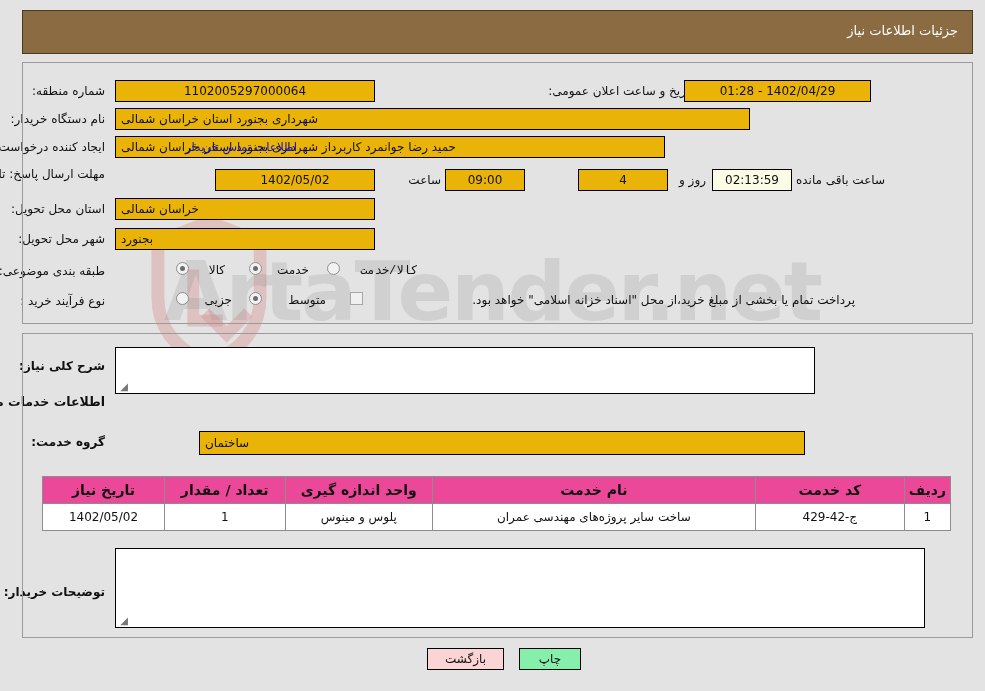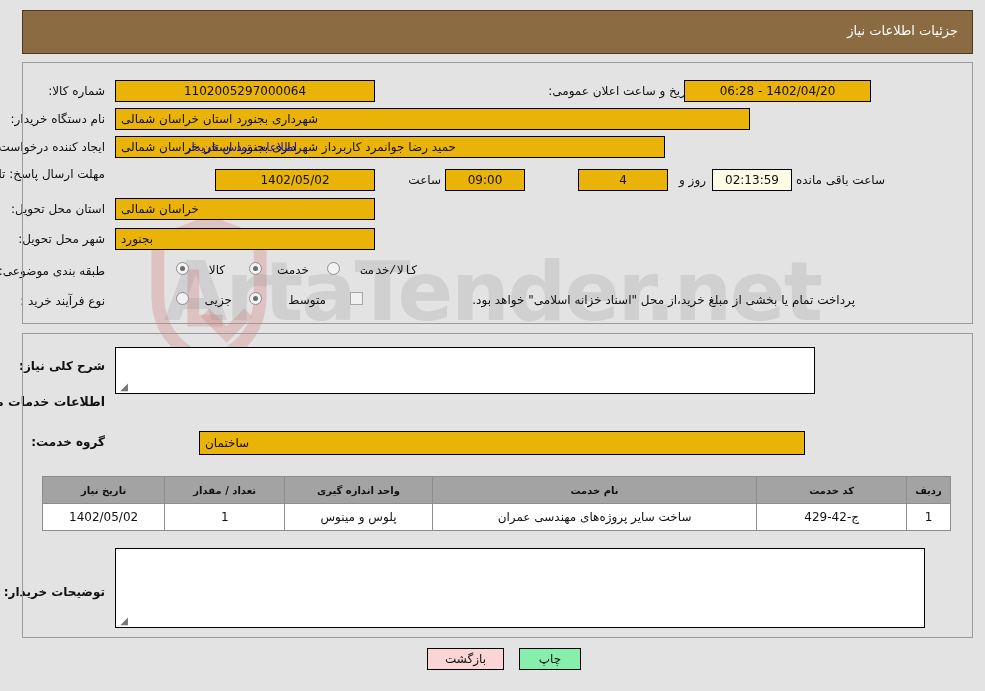--- a/index.html
+++ b/index.html
@@ -167,26 +167,26 @@
   table.svc{
     position:absolute;
     left:42px;top:476px;
     width:909px;
     border-collapse:collapse;
     background:#ffffff;
     z-index:2;
     font-size:12px;
   }
   table.svc th{
-    background:#a3a3a3;
+    background:#ec4899;
     border:1px solid #8d8d8d;
     height:26px;
     font-weight:bold;
     color:#111;
-    font-size:10px;
+    font-size:14px;
     padding:0 4px;
   }
   table.svc td{
     background:#ffffff;
     border:1px solid #8d8d8d;
     height:26px;
     text-align:center;
     color:#111;
     padding:0 4px;
   }
@@ -218,25 +218,25 @@
   </svg>
   <div class="wm-text">ArtaTender.net</div>
 </div>
 
 <div class="page-header">
   <div class="title">جزئیات اطلاعات نیاز</div>
 </div>
 
 <div class="panel" id="panel-top"></div>
 
-<div class="field-label" style="right:880px;top:84px;width:90px;">شماره کالا:</div>
+<div class="field-label" style="right:880px;top:84px;width:90px;">شماره منطقه:</div>
 <div class="box center" style="right:610px;top:80px;width:260px;">1102005297000064</div>
 <div class="field-label" style="right:292px;top:84px;width:160px;">تاریخ و ساعت اعلان عمومی:</div>
 
-<div class="box center" style="left:684px;top:80px;width:187px;">1402/04/20 - 06:28</div>
+<div class="box center" style="left:684px;top:80px;width:187px;">1402/04/29 - 01:28</div>
 
 <div class="field-label" style="right:880px;top:112px;width:95px;">نام دستگاه خریدار:</div>
 <div class="box right" style="right:235px;top:108px;width:635px;">شهرداری بجنورد استان خراسان شمالی</div>
 
 <div class="field-label" style="right:880px;top:140px;width:100px;">ایجاد کننده درخواست:</div>
 <div class="box right" style="right:320px;top:136px;width:550px;">حمید رضا جوانمرد کاربرداز شهرداری بجنورد استان خراسان شمالی</div>
 <div class="link" style="right:688px;top:140px;">اطلاعات تماس خریدار</div>
 
 <div class="field-label" style="right:880px;top:167px;width:92px;line-height:15px;">مهلت ارسال پاسخ: تا تاریخ:</div>
 <div class="box center" style="right:610px;top:169px;width:160px;">1402/05/02</div>

